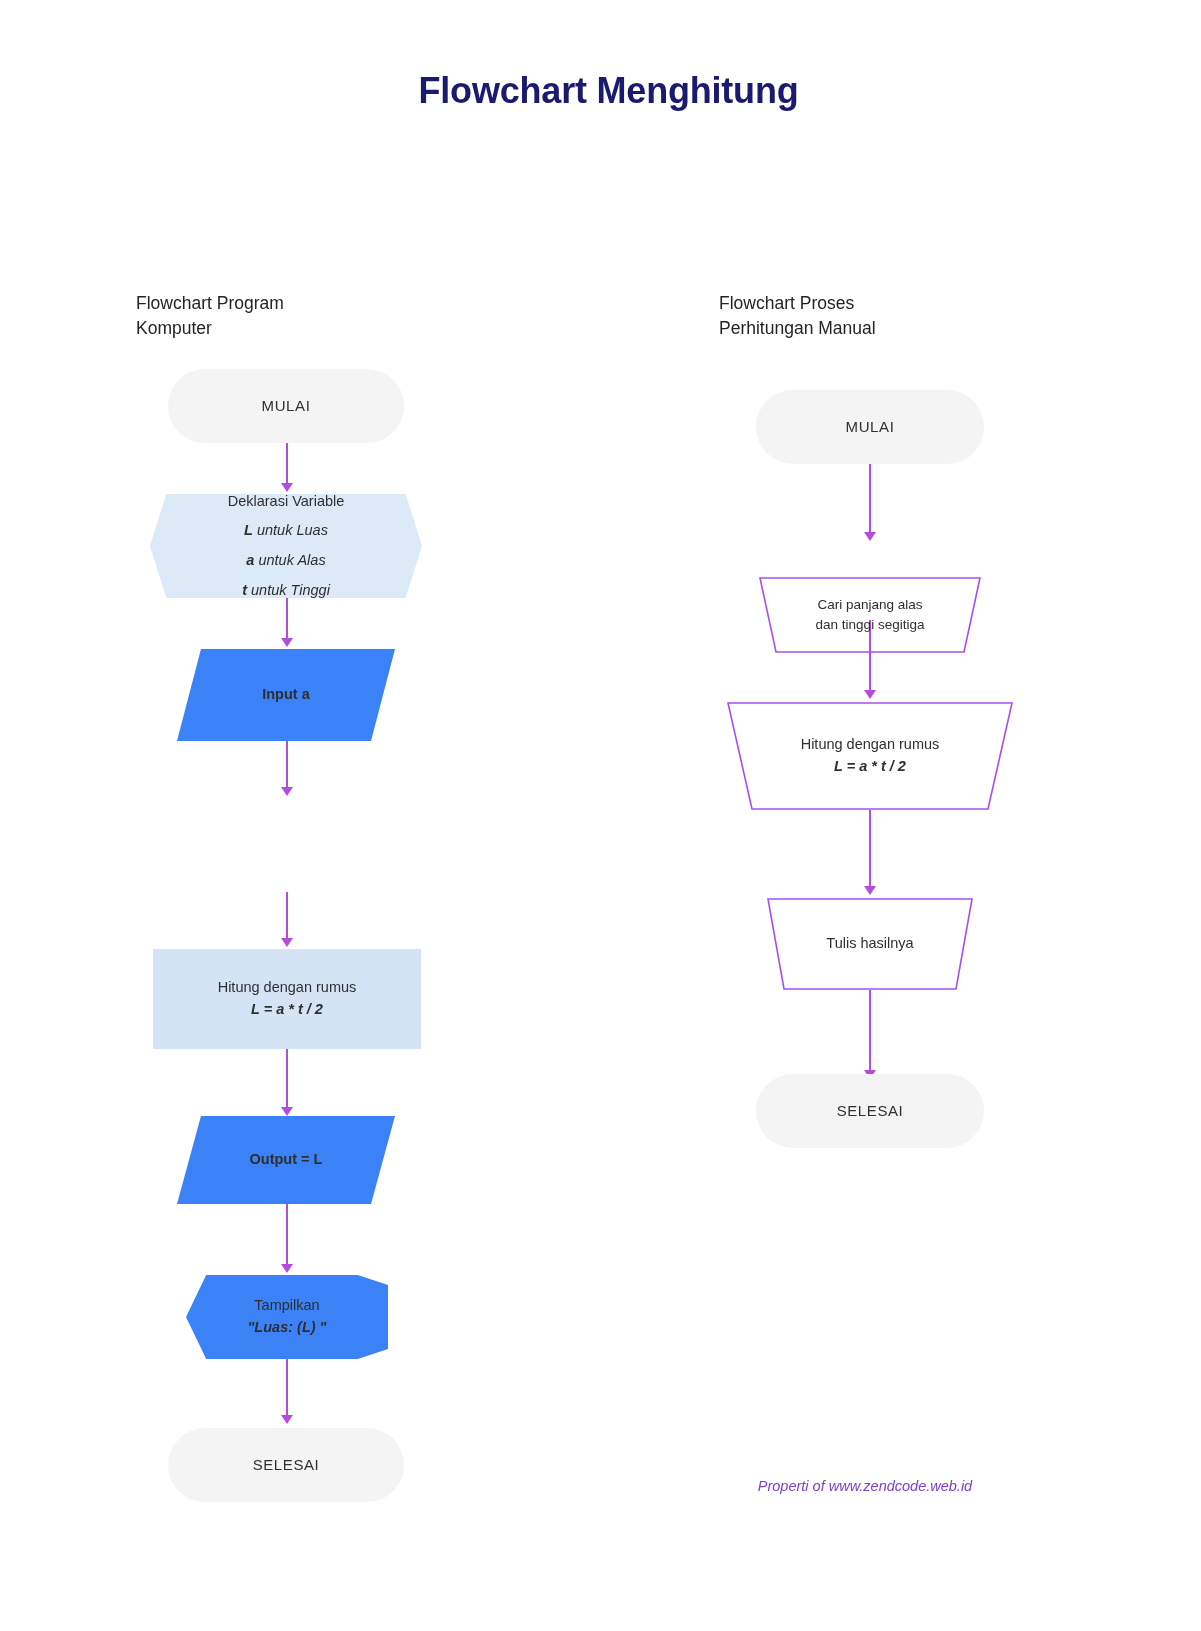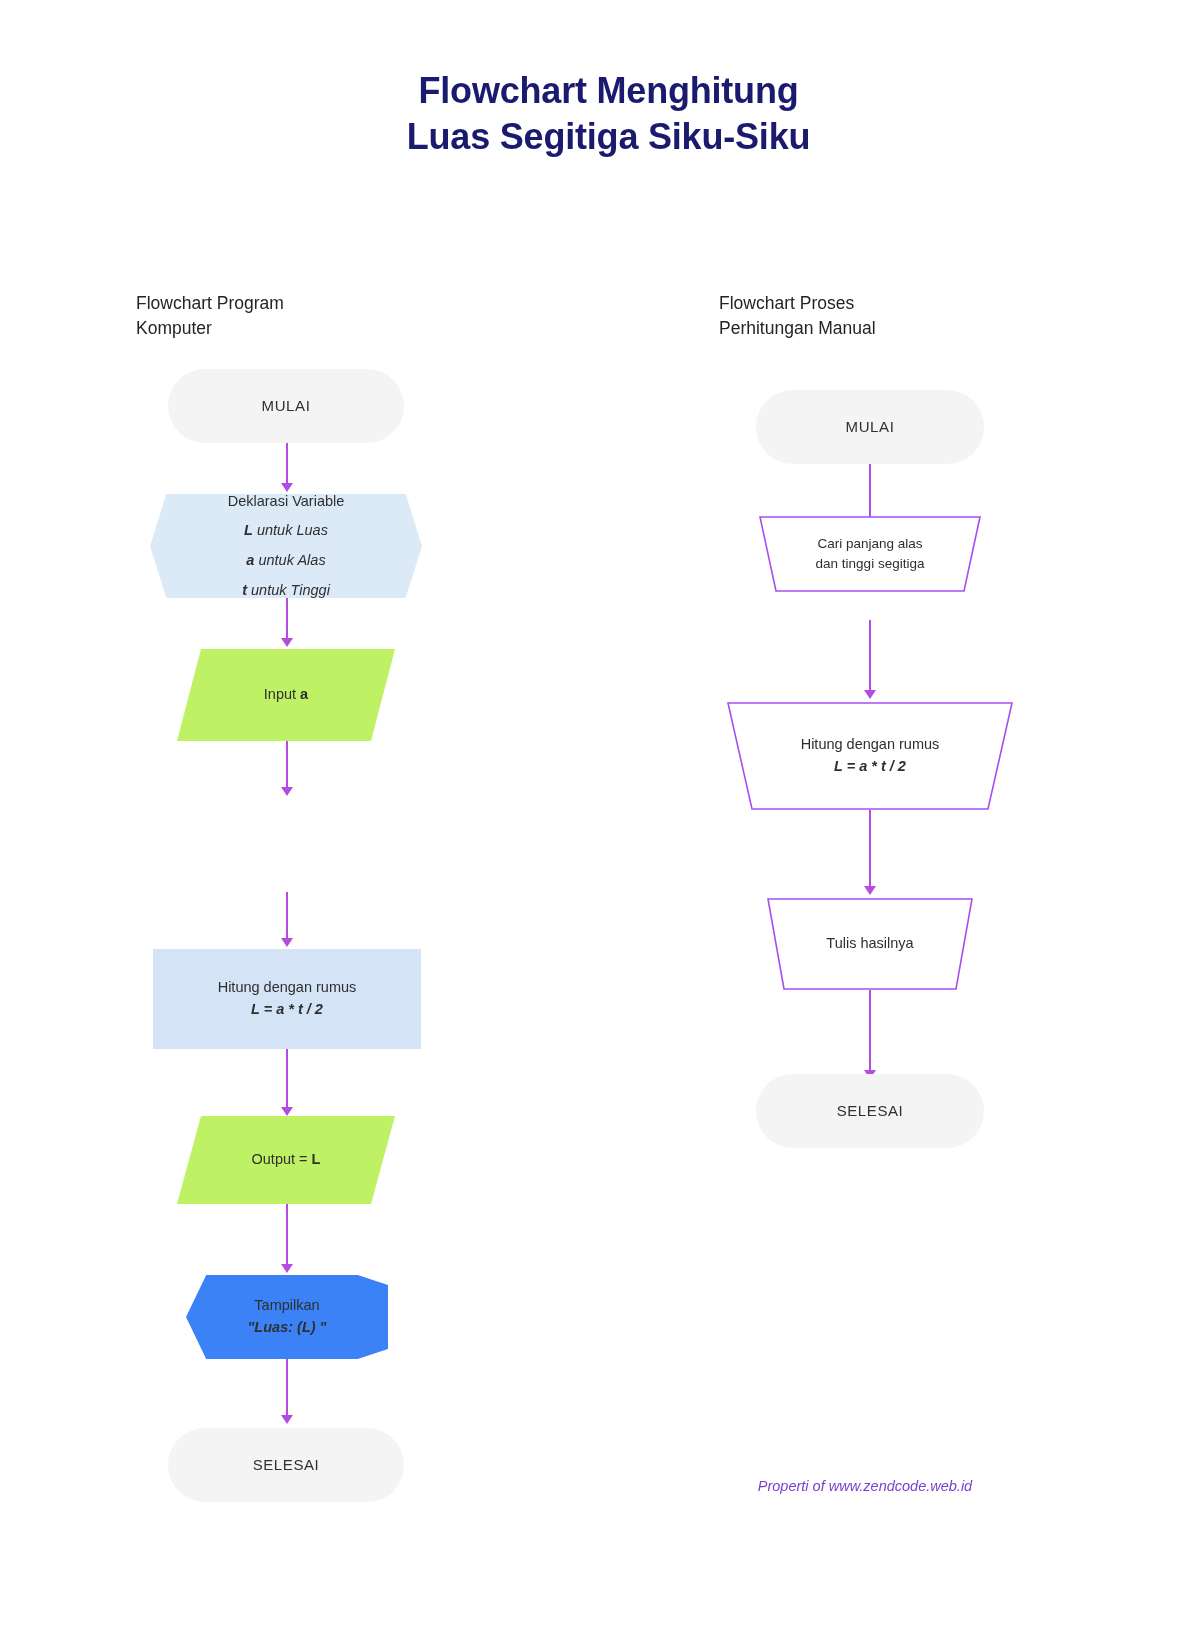--- a/index.html
+++ b/index.html
@@ -76,22 +76,23 @@
     background: #dce9f7;
     clip-path: polygon(6% 0%, 100% 0%, 100% 100%, 6% 100%, 0% 50%);
   }
   .hexa.right-point {
     clip-path: polygon(6% 0%, 94% 0%, 100% 50%, 94% 100%, 6% 100%, 0% 50%);
     gap: 8px;
   }
 
   
   .par {
-    background: #bef264;
+    background: #3b82f6;
     clip-path: polygon(11% 0%, 100% 0%, 89% 100%, 0% 100%);
+    font-weight: bold;
   }
 
   
   .proc {
     background: #d4e4f6;
   }
 
   
   .disp {
     background: #3b82f6;
@@ -141,21 +142,20 @@
     color: #7a3fd0;
   }
 </style>
 </head>
 <body>
 
 <div class="page">
 
   <div class="title">
     <span class="line">Flowchart Menghitung</span>
-    <span class="line">Luas Segitiga Siku-Siku</span>
   </div>
 
   <div class="col-head" id="head-left">
     <span class="line">Flowchart Program</span>
     <span class="line">Komputer</span>
   </div>
   <div class="col-head" id="head-right">
     <span class="line">Flowchart Proses</span>
     <span class="line">Perhitungan Manual</span>
   </div>
@@ -215,21 +215,21 @@
     <span class="ln">SELESAI</span>
   </div>
 
   <div class="node term" style="left:756px; top:390px; width:228px; height:74px;">
     <span class="ln">MULAI</span>
   </div>
 
   <div class="conn" style="left:869px; top:464px; height:70px;"></div>
   <div class="arrow-head" style="left:864px; top:532px;"></div>
 
-  <div class="node trap" style="left:758px; top:516px; width:224px; height:76px; font-size:13.5px;">
+  <div class="node trap" style="left:758px; top:577px; width:224px; height:76px; font-size:13.5px;">
     <svg class="trap-svg" viewBox="0 0 224 76" preserveAspectRatio="none">
       <polygon points="2,1 222,1 206,75 18,75" fill="#ffffff" stroke="#a64ff0" stroke-width="1.6"></polygon>
     </svg>
     <div class="trap-label">
       <span class="ln">Cari panjang alas</span>
       <span class="ln">dan tinggi segitiga</span>
     </div>
   </div>
 
   <div class="conn" style="left:869px; top:620px; height:72px;"></div>

